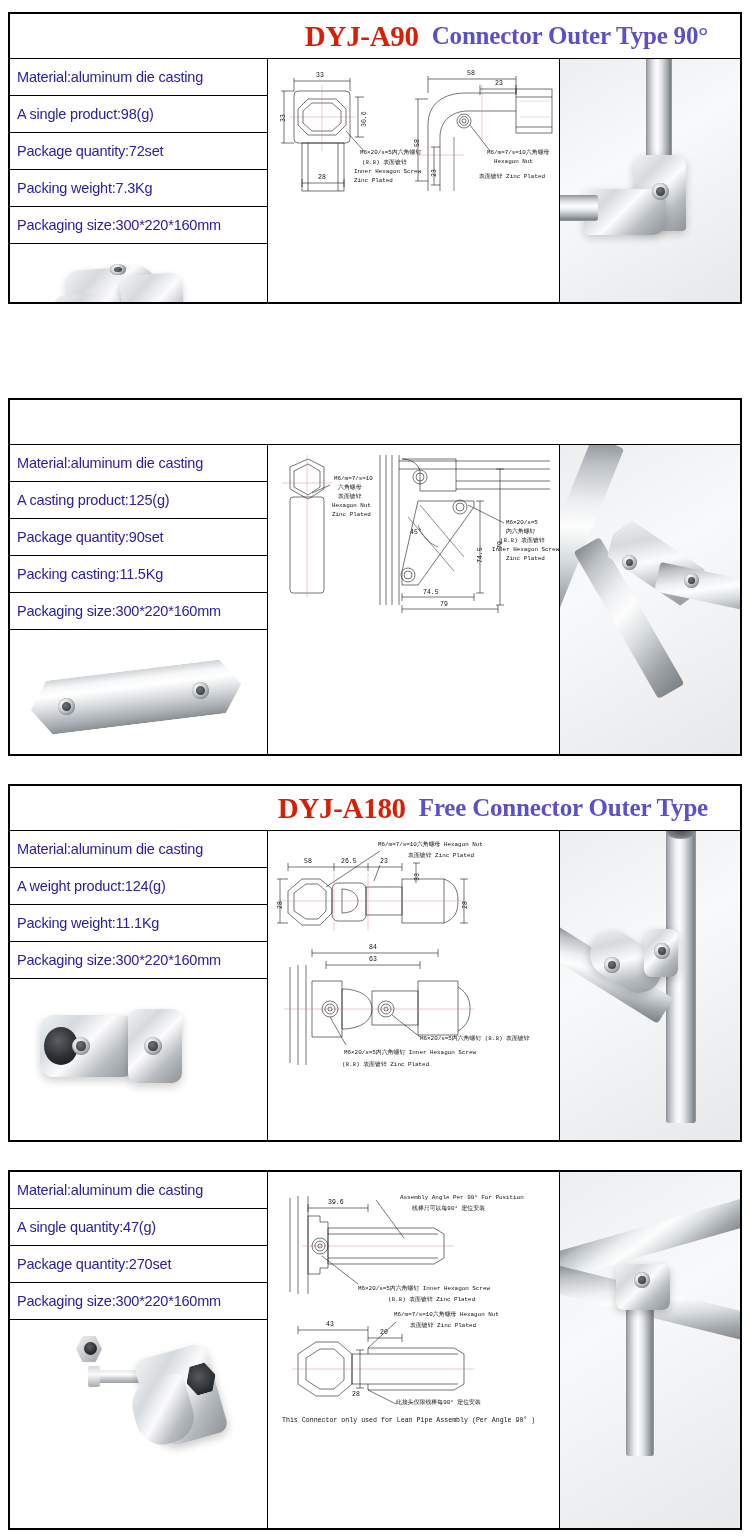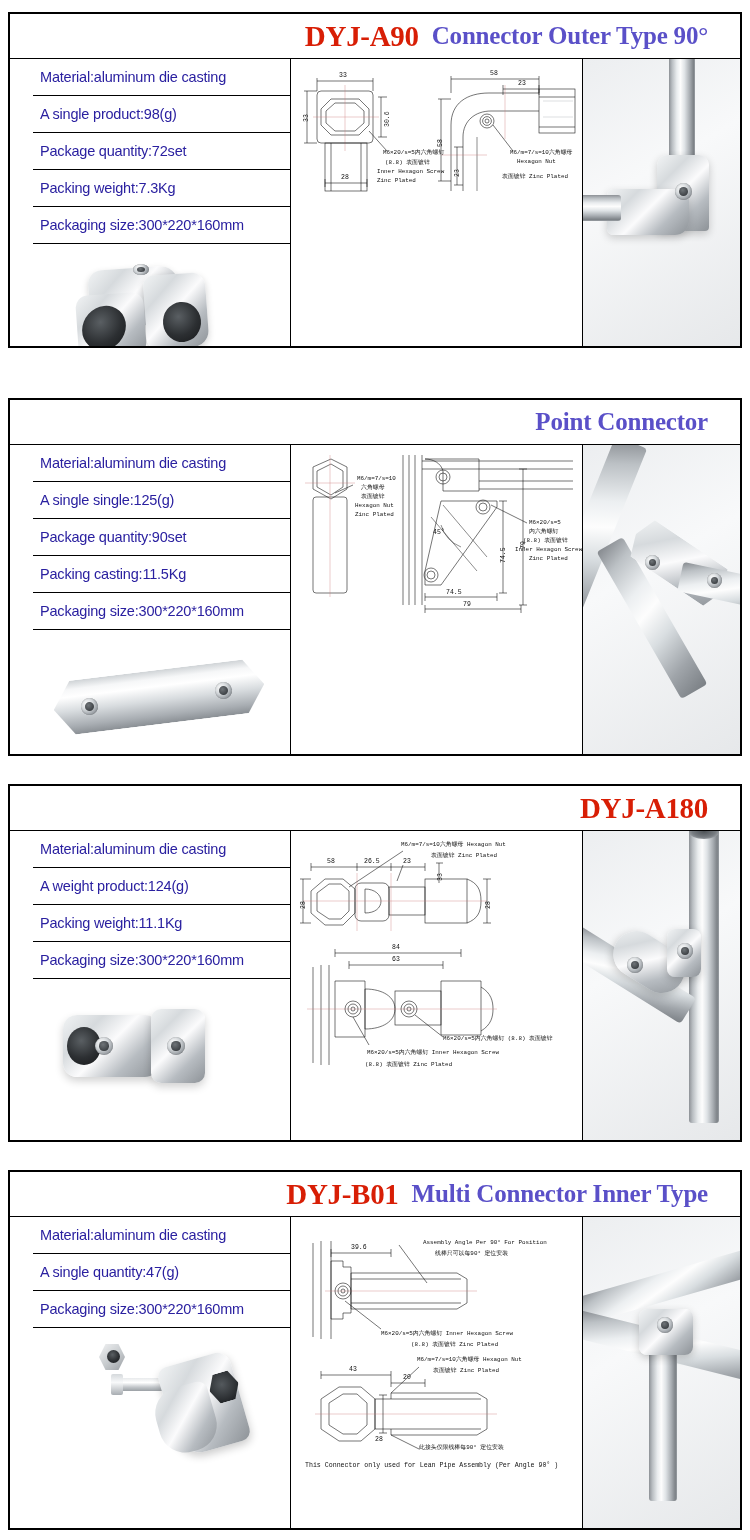--- a/index.html
+++ b/index.html
@@ -12,21 +12,21 @@
   .sheet { width: 750px; height: 1540px; position: relative; }
 
   .panel {
     position: absolute;
     left: 8px; right: 8px;
     border: 2px solid #000;
     background: #fff;
     display: flex;
     flex-direction: column;
   }
-  #panel-0 { top: 12px;   height: 336px; }
+  #panel-0 { top: 12px;   height: 292px; }
   #panel-1 { top: 398px;  height: 358px; }
   #panel-2 { top: 784px;  height: 358px; }
   #panel-3 { top: 1170px; height: 360px; }
 
   .title-row {
     height: 45px;
     border-bottom: 1.5px solid #000;
     display: flex;
     align-items: center;
     justify-content: flex-end;
@@ -43,21 +43,21 @@
   }
   .title-name {
     font-family: "Liberation Serif", serif;
     font-weight: bold;
     font-size: 25px;
     color: #5a50c8;
     margin-left: 13px;
     letter-spacing: -0.2px;
   }
 
-  .body-row { flex: 1; display: flex; min-height: 0; margin-left: 23px; }
+  .body-row { flex: 1; display: flex; min-height: 0; }
 
   .col-spec {
     width: 258px;
     flex: none;
     border-right: 1.5px solid #000;
     display: flex;
     flex-direction: column;
   }
   .spec-item {
     height: 37px;
@@ -272,27 +272,26 @@
         <div class="mt body-blk" style="left:24px;top:130px;width:82px;height:46px;border-radius:6px 12px 14px 6px;
              box-shadow:0 3px 8px rgba(0,0,0,.18);"></div>
         <div class="mt tube-h" style="left:-8px;top:136px;width:46px;height:26px;"></div>
         <div class="mt bolt" style="left:92px;top:124px;width:17px;height:17px;"></div>
       </div>
     </div>
   </section>
 
   <section class="panel" id="panel-1">
     <div class="title-row">
-      <span class="title-name">Point Connector</span>
     </div>
     <div class="body-row">
 
       <div class="col-spec">
         <div class="spec-item">Material:aluminum die casting</div>
-        <div class="spec-item">A single single:125(g)</div>
+        <div class="spec-item">A casting product:125(g)</div>
         <div class="spec-item">Package quantity:90set</div>
         <div class="spec-item">Packing casting:11.5Kg</div>
         <div class="spec-item">Packaging size:300*220*160mm</div>
         <div class="photo-cell">
 
           <div class="mt" style="left:20px;top:40px;width:212px;height:54px;
                transform:rotate(-7deg);
                background:linear-gradient(180deg,#cfd3d6 0%,#f6f7f8 16%,#ffffff 30%,
                           #d8dcdf 56%,#a9aeb3 84%,#8a8f94 100%);
                clip-path:polygon(9% 0,91% 0,100% 50%,91% 100%,9% 100%,0 50%);
@@ -384,20 +383,21 @@
         <div class="mt tube-d" style="left:96px;top:130px;width:130px;height:30px;transform:rotate(12deg);"></div>
         <div class="mt bolt" style="left:62px;top:110px;width:15px;height:15px;"></div>
         <div class="mt bolt" style="left:124px;top:128px;width:15px;height:15px;"></div>
       </div>
     </div>
   </section>
 
   <section class="panel" id="panel-2">
     <div class="title-row">
       <span class="title-code">DYJ-A180</span>
+      <span class="title-name">Free Connector Outer Type</span>
     </div>
     <div class="body-row">
 
       <div class="col-spec">
         <div class="spec-item">Material:aluminum die casting</div>
         <div class="spec-item">A weight product:124(g)</div>
         <div class="spec-item">Packing weight:11.1Kg</div>
         <div class="spec-item">Packaging size:300*220*160mm</div>
         <div class="photo-cell">
           <div class="mt body-blk" style="left:30px;top:36px;width:96px;height:62px;border-radius:14px;
@@ -495,29 +495,26 @@
              transform:rotate(32deg);box-shadow:0 3px 8px rgba(0,0,0,.2);"></div>
         <div class="mt body-blk" style="left:84px;top:98px;width:34px;height:48px;border-radius:8px;
              box-shadow:0 3px 8px rgba(0,0,0,.2);"></div>
         <div class="mt bolt" style="left:44px;top:126px;width:16px;height:16px;"></div>
         <div class="mt bolt" style="left:94px;top:112px;width:16px;height:16px;"></div>
       </div>
     </div>
   </section>
 
   <section class="panel" id="panel-3">
-    <div class="title-row">
-      <span class="title-code">DYJ-B01</span>
-      <span class="title-name">Multi Connector Inner Type</span>
-    </div>
     <div class="body-row">
 
       <div class="col-spec">
         <div class="spec-item">Material:aluminum die casting</div>
         <div class="spec-item">A single quantity:47(g)</div>
+        <div class="spec-item">Package quantity:270set</div>
         <div class="spec-item">Packaging size:300*220*160mm</div>
         <div class="photo-cell">
 
           <div class="mt" style="left:66px;top:16px;width:26px;height:26px;
                background:linear-gradient(140deg,#f2f3f4,#c6cacd 55%,#9a9ea3);
                clip-path:polygon(25% 0,75% 0,100% 50%,75% 100%,25% 100%,0 50%);"></div>
           <div class="mt dark-bore" style="left:74px;top:22px;width:13px;height:13px;"></div>
 
           <div class="mt" style="left:84px;top:50px;width:62px;height:13px;border-radius:2px;
                background:linear-gradient(180deg,#e8eaec,#ffffff 35%,#c2c6ca 70%,#9ba0a5);"></div>

